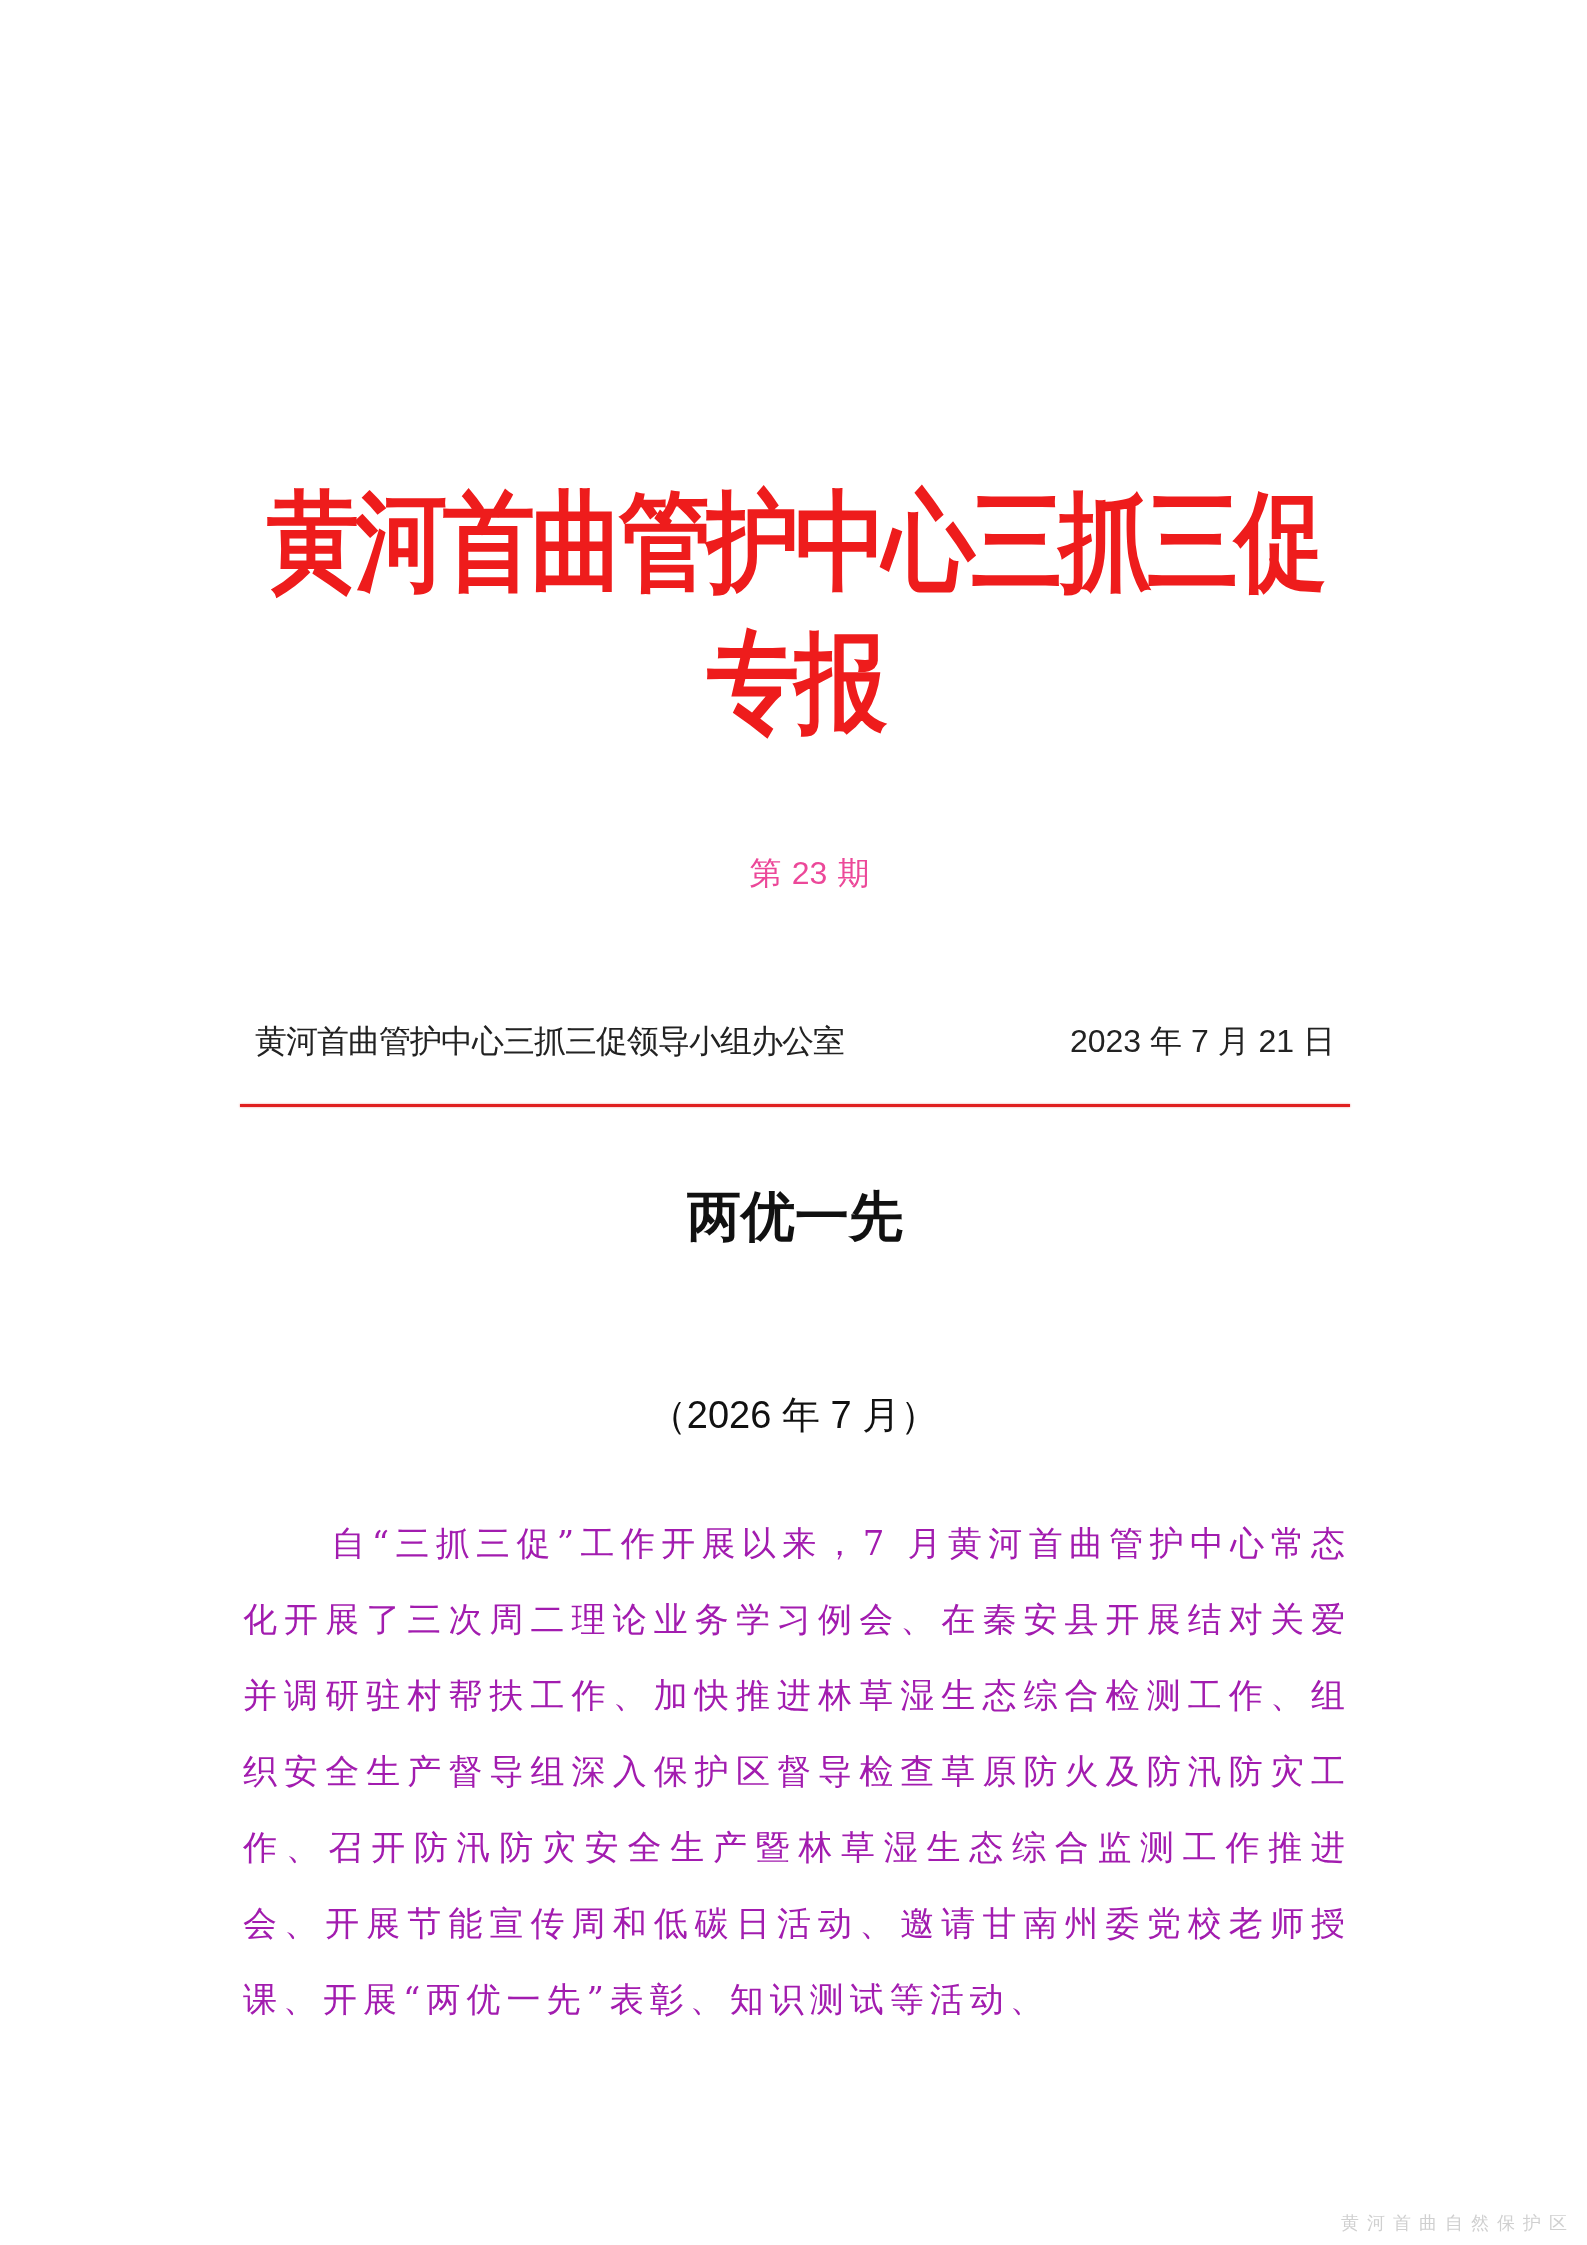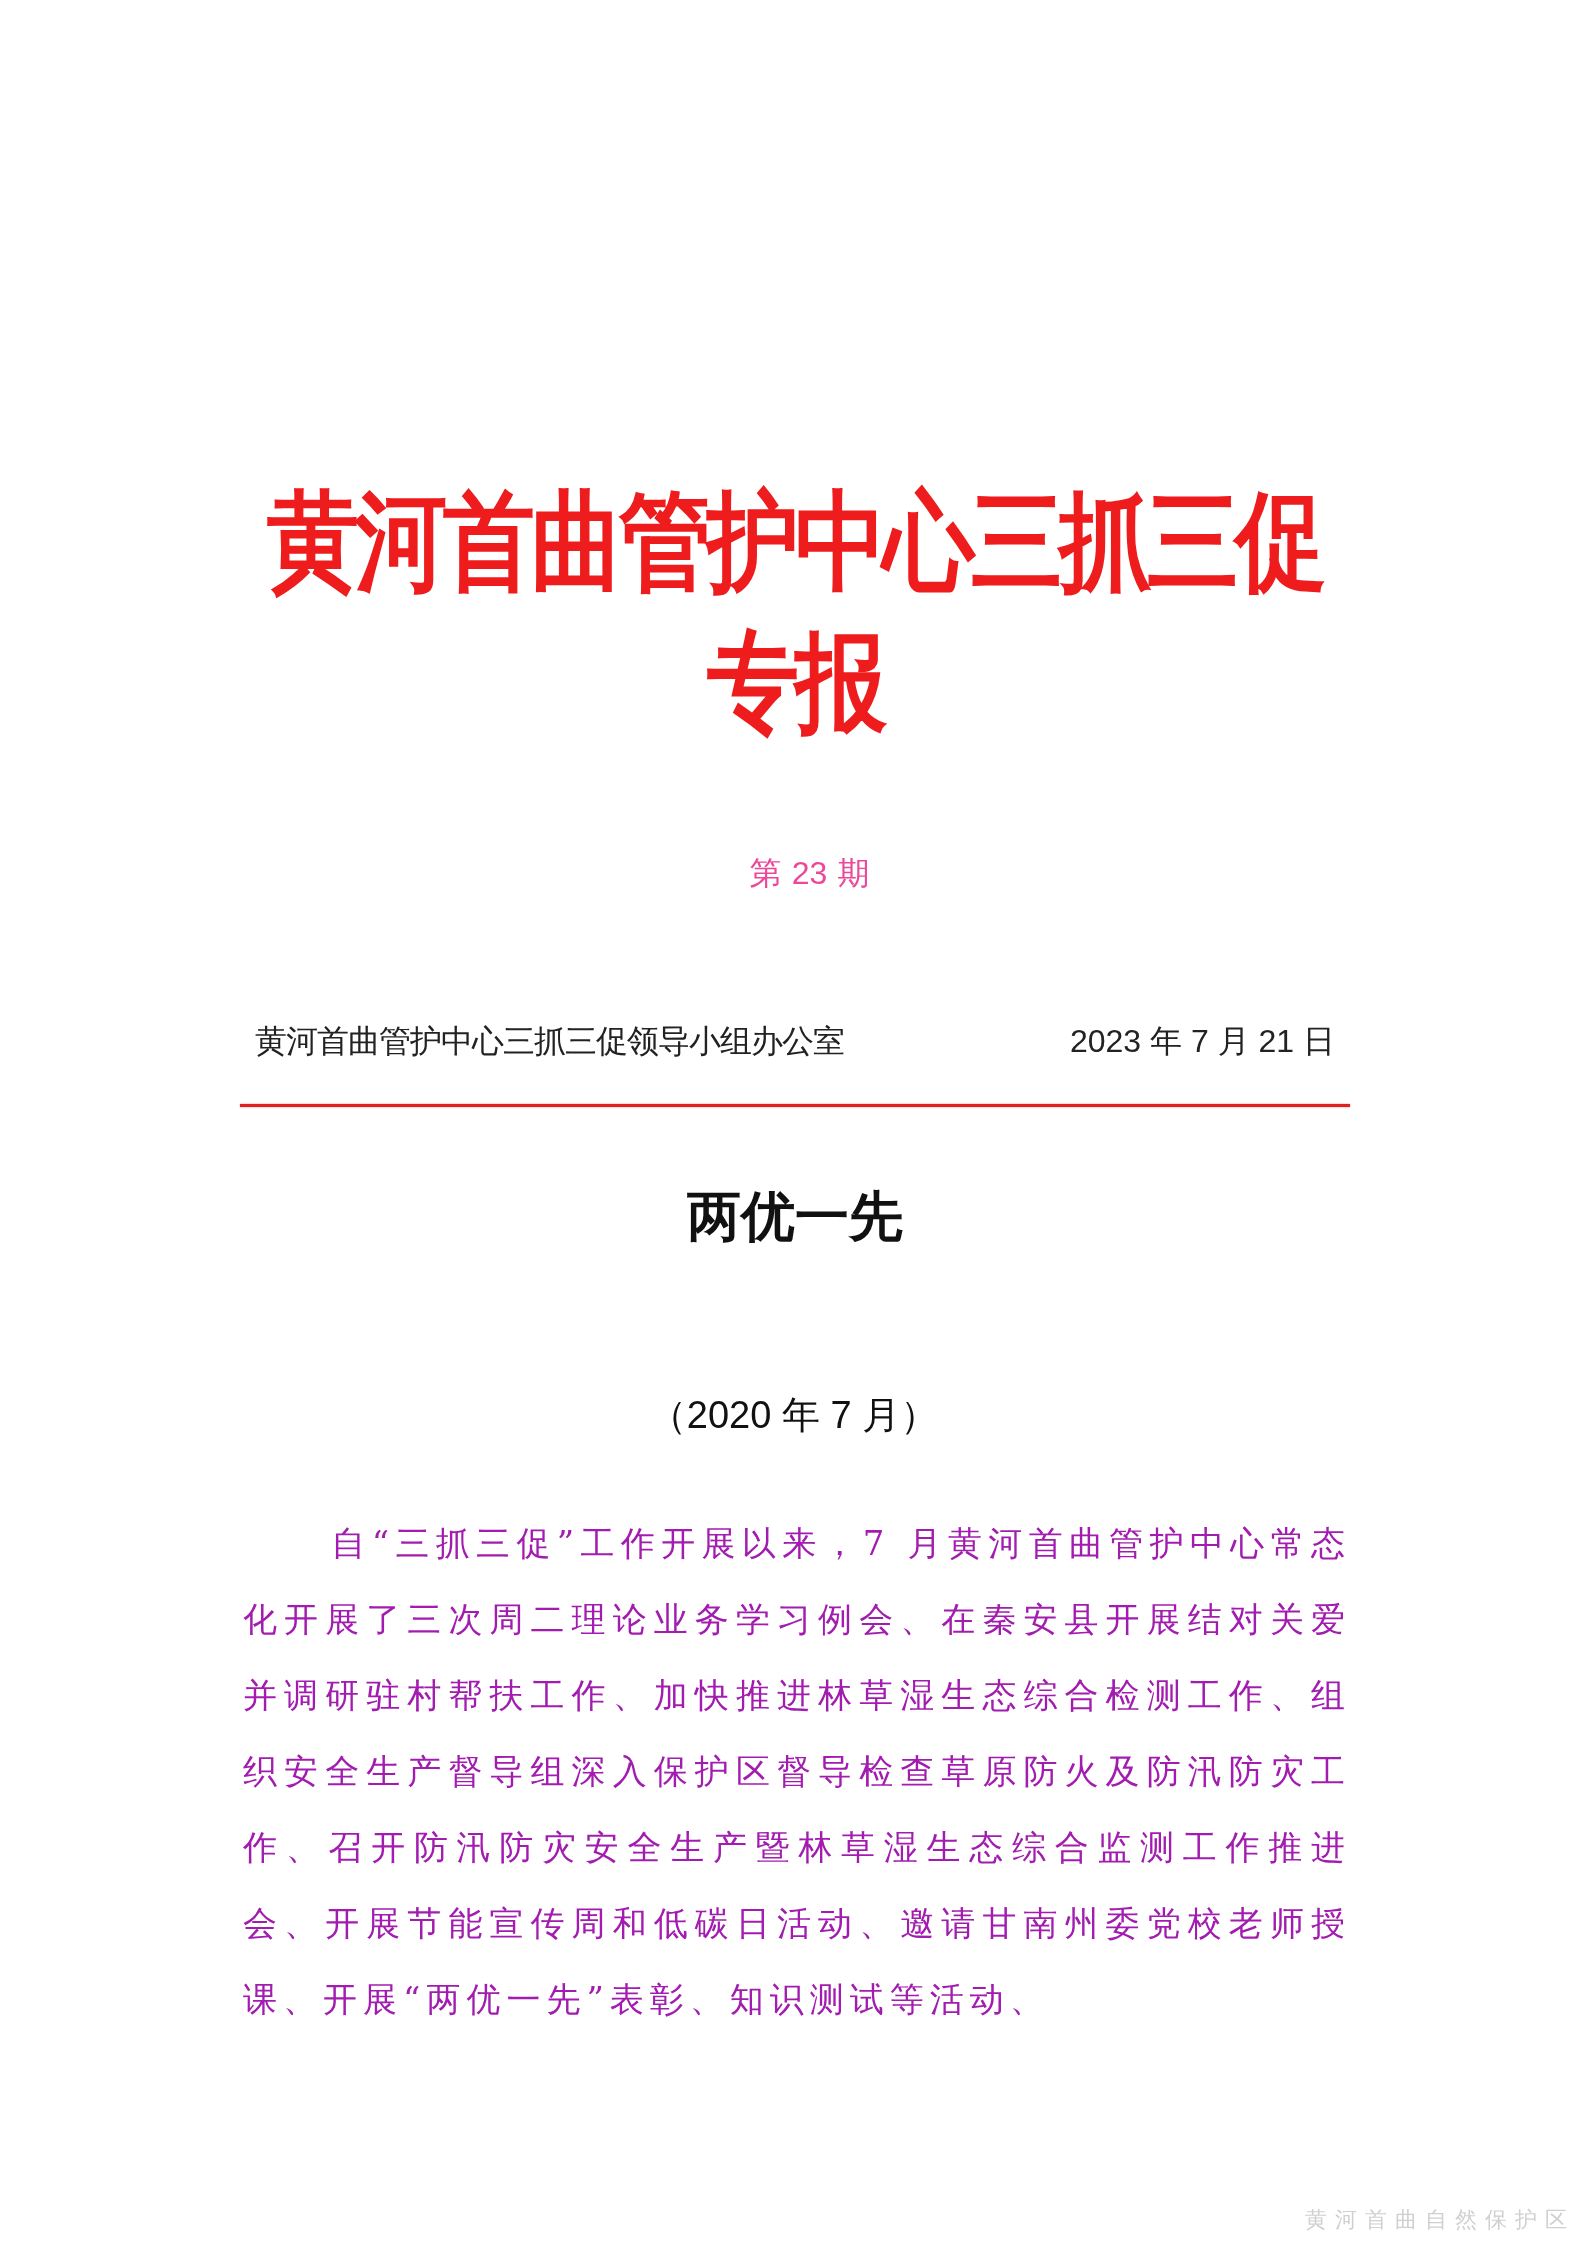--- a/index.html
+++ b/index.html
@@ -18,21 +18,21 @@
   .rule { position: absolute; left: 240px; top: 1104px; width: 1110px; height: 3px; background: #e02020;
           box-shadow: 0 0 2px rgba(230,40,40,0.6); }
   .headline { position: absolute; left: 240px; top: 1175px; width: 1110px; text-align: center;
               font-size: 54px; font-weight: bold; color: #111; line-height: 82px; }
   .subdate { position: absolute; left: 0; width: 1587px; top: 1390px; text-align: center;
              font-size: 38px; color: #111; font-family: "Liberation Sans", sans-serif; }
   .body { position: absolute; left: 243px; top: 1505px; width: 1108px;
           font-size: 34px; line-height: 76px; color: #a21caf; text-align: justify;
           letter-spacing: 6px; }
   .body .indent { display: inline-block; width: 88px; }
-  .watermark { position: absolute; right: 12px; bottom: 10px; font-size: 22px; color: #d0d0d0;
+  .watermark { position: absolute; right: 12px; bottom: 10px; font-size: 18px; color: #d0d0d0;
                letter-spacing: 8px; font-family: Liberation Mono, monospace; }
 </style>
 </head>
 <body>
 
 <div class="masthead">黄河首曲管护中心三抓三促专报</div>
 
 <div class="issue">
   <span>第</span>
   <span class="num">23</span>
@@ -43,17 +43,17 @@
   <span class="issuer">黄河首曲管护中心三抓三促领导小组办公室</span>
   <span class="date">2023 年 7 月 21 日</span>
 </div>
 
 <div class="rule"></div>
 
 <div class="headline">
   <div>两优一先</div>
 </div>
 
-<div class="subdate">（2020 年 7 月）</div>
+<div class="subdate">（2026 年 7 月）</div>
 
 <div class="body"><span class="indent"></span><span>自“三抓三促”工作开展以来，7 月黄河首曲管护中心常态化开展了三次周二理论业务学习例会、在秦安县开展结对关爱并调研驻村帮扶工作、加快推进林草湿生态综合检测工作、组织安全生产督导组深入保护区督导检查草原防火及防汛防灾工作、召开防汛防灾安全生产暨林草湿生态综合监测工作推进会、开展节能宣传周和低碳日活动、邀请甘南州委党校老师授课、开展“两优一先”表彰、知识测试等活动、</span></div>
 
 <div class="watermark">黄河首曲自然保护区</div>
 
 </body></html>

